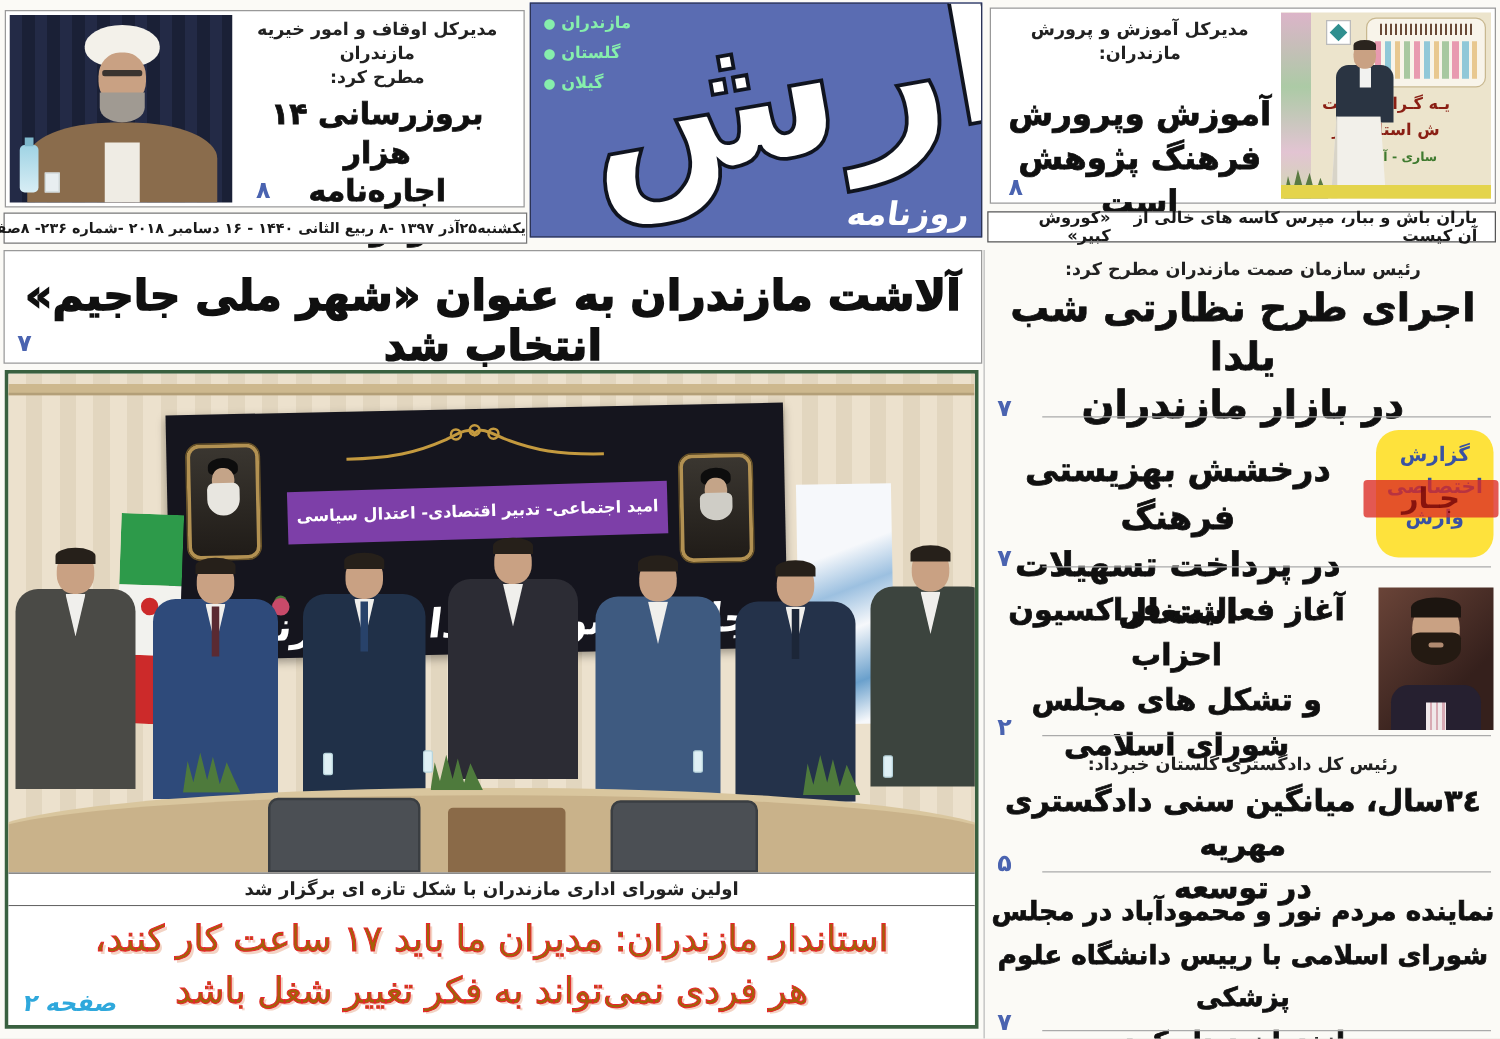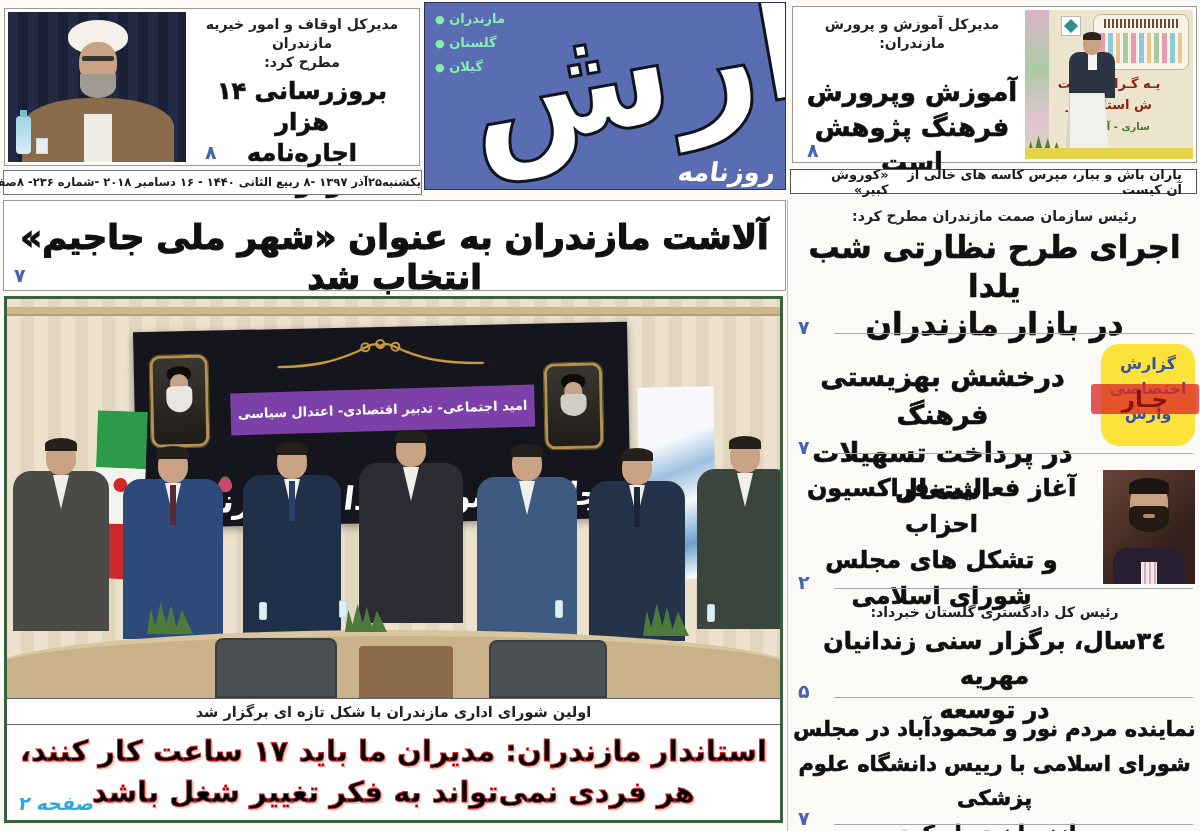--- a/index.html
+++ b/index.html
@@ -150,21 +150,21 @@
   .person .tie{position:absolute;left:50%;transform:translateX(-50%);top:36px;width:6px;height:40px;background:#5a2a32;}
   #table{position:absolute;left:-20px;right:-20px;bottom:-28px;height:96px;background:#c9b28a;
     border-radius:50% 50% 0 0/40px;border-top:6px solid #d9c69e;}
   .monitor{position:absolute;bottom:0;background:#4b4f54;border-radius:8px 8px 0 0;border:2px solid #3a3e42;}
   .woodbox{position:absolute;bottom:0;background:#8a6a48;border-radius:4px 4px 0 0;}
   .plant{position:absolute;background:#4e7a3c;clip-path:polygon(0 100%,8% 25%,18% 75%,30% 5%,42% 70%,52% 15%,64% 80%,76% 28%,88% 65%,100% 100%);}
   .bot{position:absolute;width:8px;height:18px;background:#dff0f5;border:1px solid #b8d4dc;border-radius:2px;}
   #caption-bar{position:absolute;left:0;right:0;top:399px;height:27px;border-top:1px solid #666;border-bottom:1px solid #666;
     background:#fff;text-align:center;font-size:14.5px;font-weight:bold;color:#222;line-height:26px;}
   #red-zone{position:absolute;left:0;right:0;top:426px;bottom:0;background:#fff;text-align:center;padding-top:6px;}
-  #red-zone .rl{display:block;font-size:29px;font-weight:bold;color:#000000;line-height:1.4;
+  #red-zone .rl{display:block;font-size:29px;font-weight:normal;color:#a16207;line-height:1.4;
     -webkit-text-stroke:.8px #e8232b;text-shadow:2px 2px 0 #f3d3c4;}
   #pagelabel{position:absolute;left:12px;bottom:6px;font-size:19px;font-weight:bold;color:#2fa8dc;
     transform:skewX(-10deg);text-shadow:-1px -1px 0 #fff,1px -1px 0 #fff,-1px 1px 0 #fff,1px 1px 0 #fff;}
 </style>
 </head>
 <body>
 
 <div id="page">
 
   <section class="box" id="tl-box">
@@ -290,21 +290,21 @@
         <span>شورای اسلامی</span>
       </div>
     </div>
     <div class="pnum pn">۲</div>
     <div class="sep"></div>
   </section>
 
   <section class="art" id="art4">
     <div class="kicker" style="margin-top:6px;">رئیس کل دادگستری گلستان خبرداد:</div>
     <div class="hl">
-      <span>۳٤سال، برگزار سنی زندانیان مهریه</span>
+      <span>۳٤سال، میانگین سنی دادگستری مهریه</span>
       <span>در توسعه</span>
     </div>
     <div class="pnum pn">۵</div>
     <div class="sep"></div>
   </section>
 
   <section class="art" id="art5">
     <div class="hl">
       <span>نماینده مردم نور و محمودآباد در مجلس</span>
       <span>شورای اسلامی با رییس دانشگاه علوم پزشکی</span>

